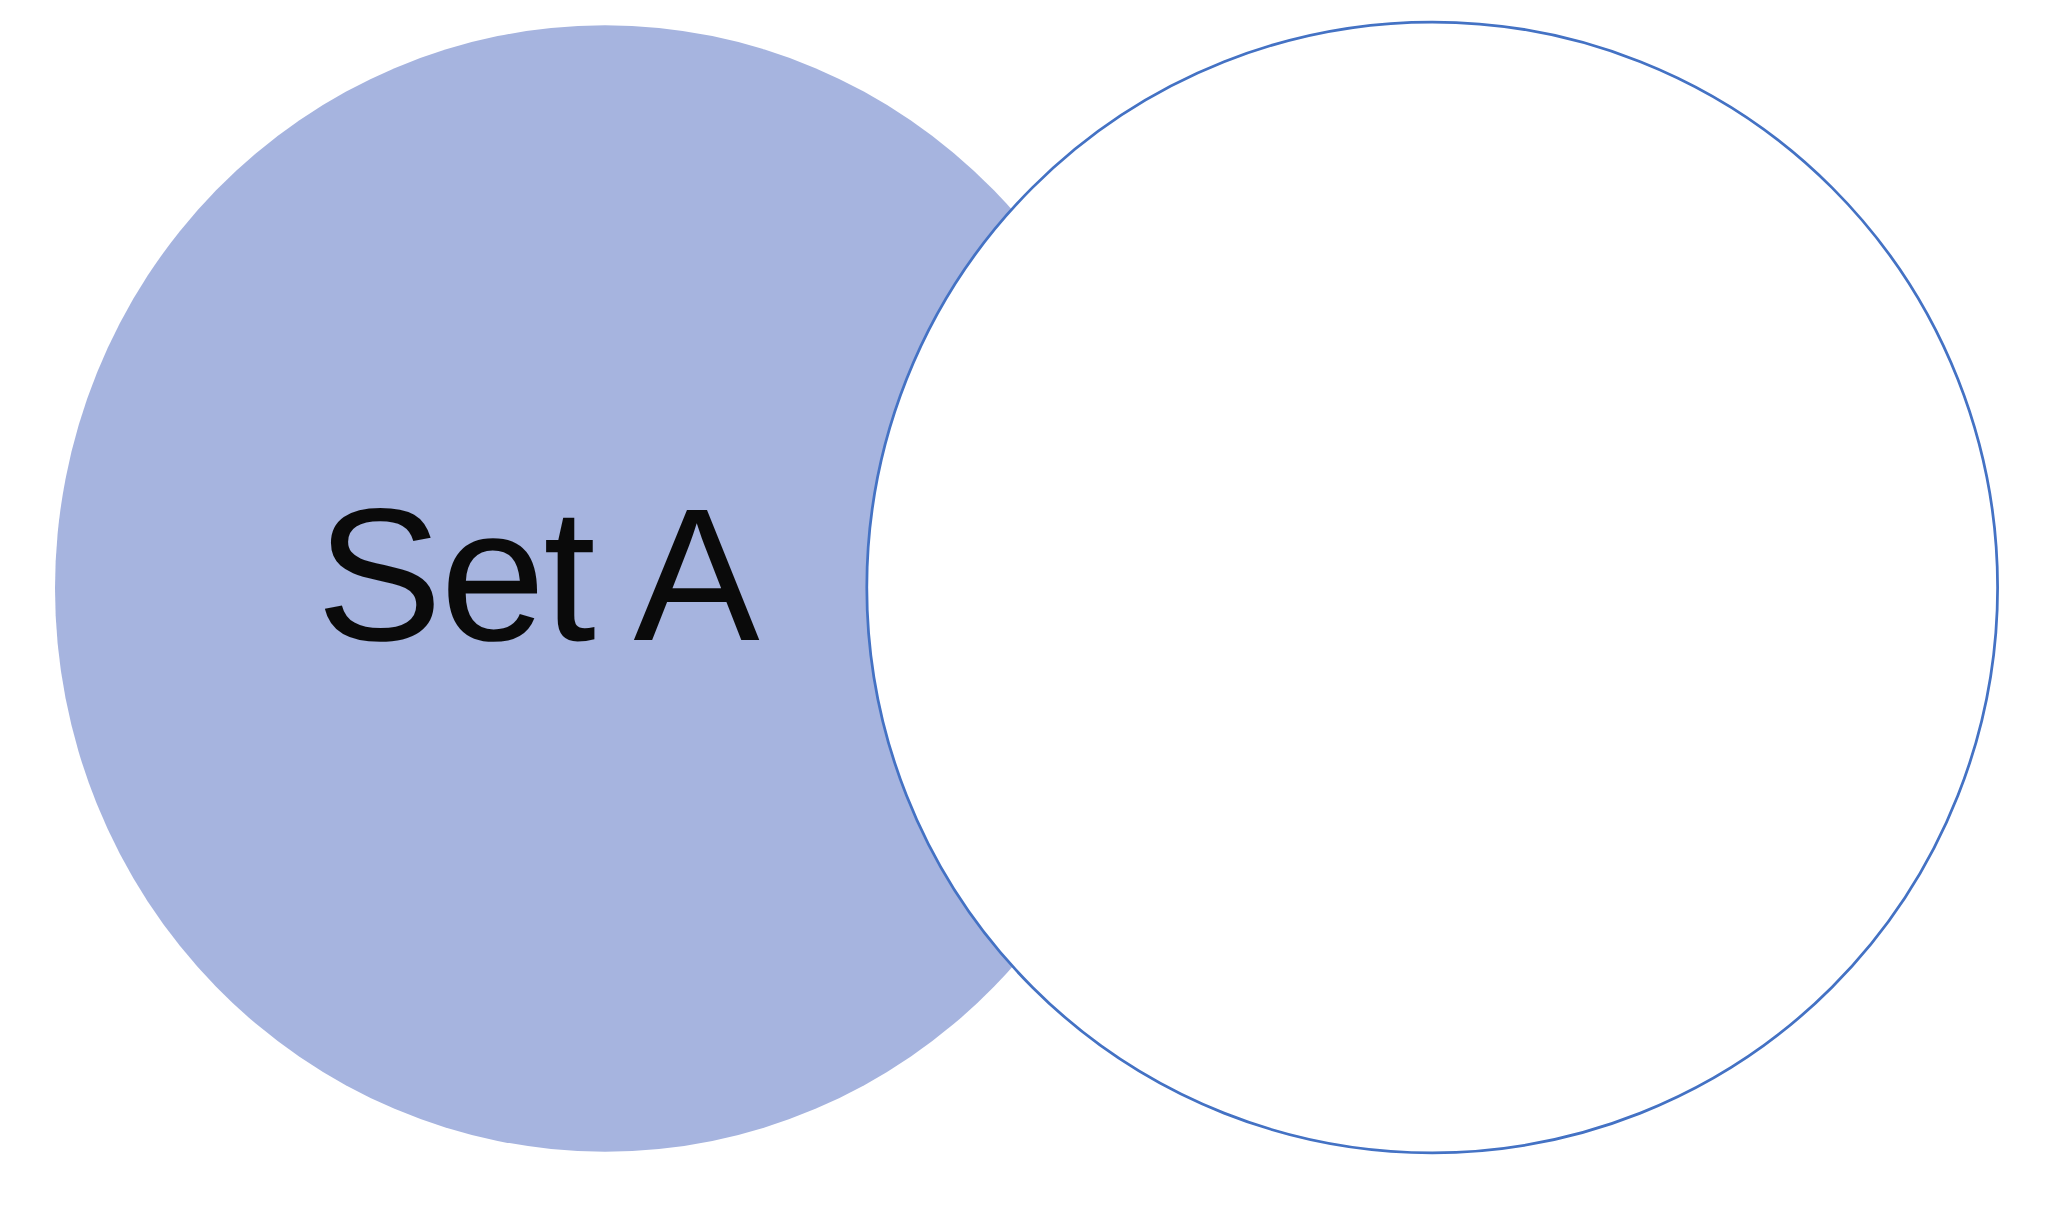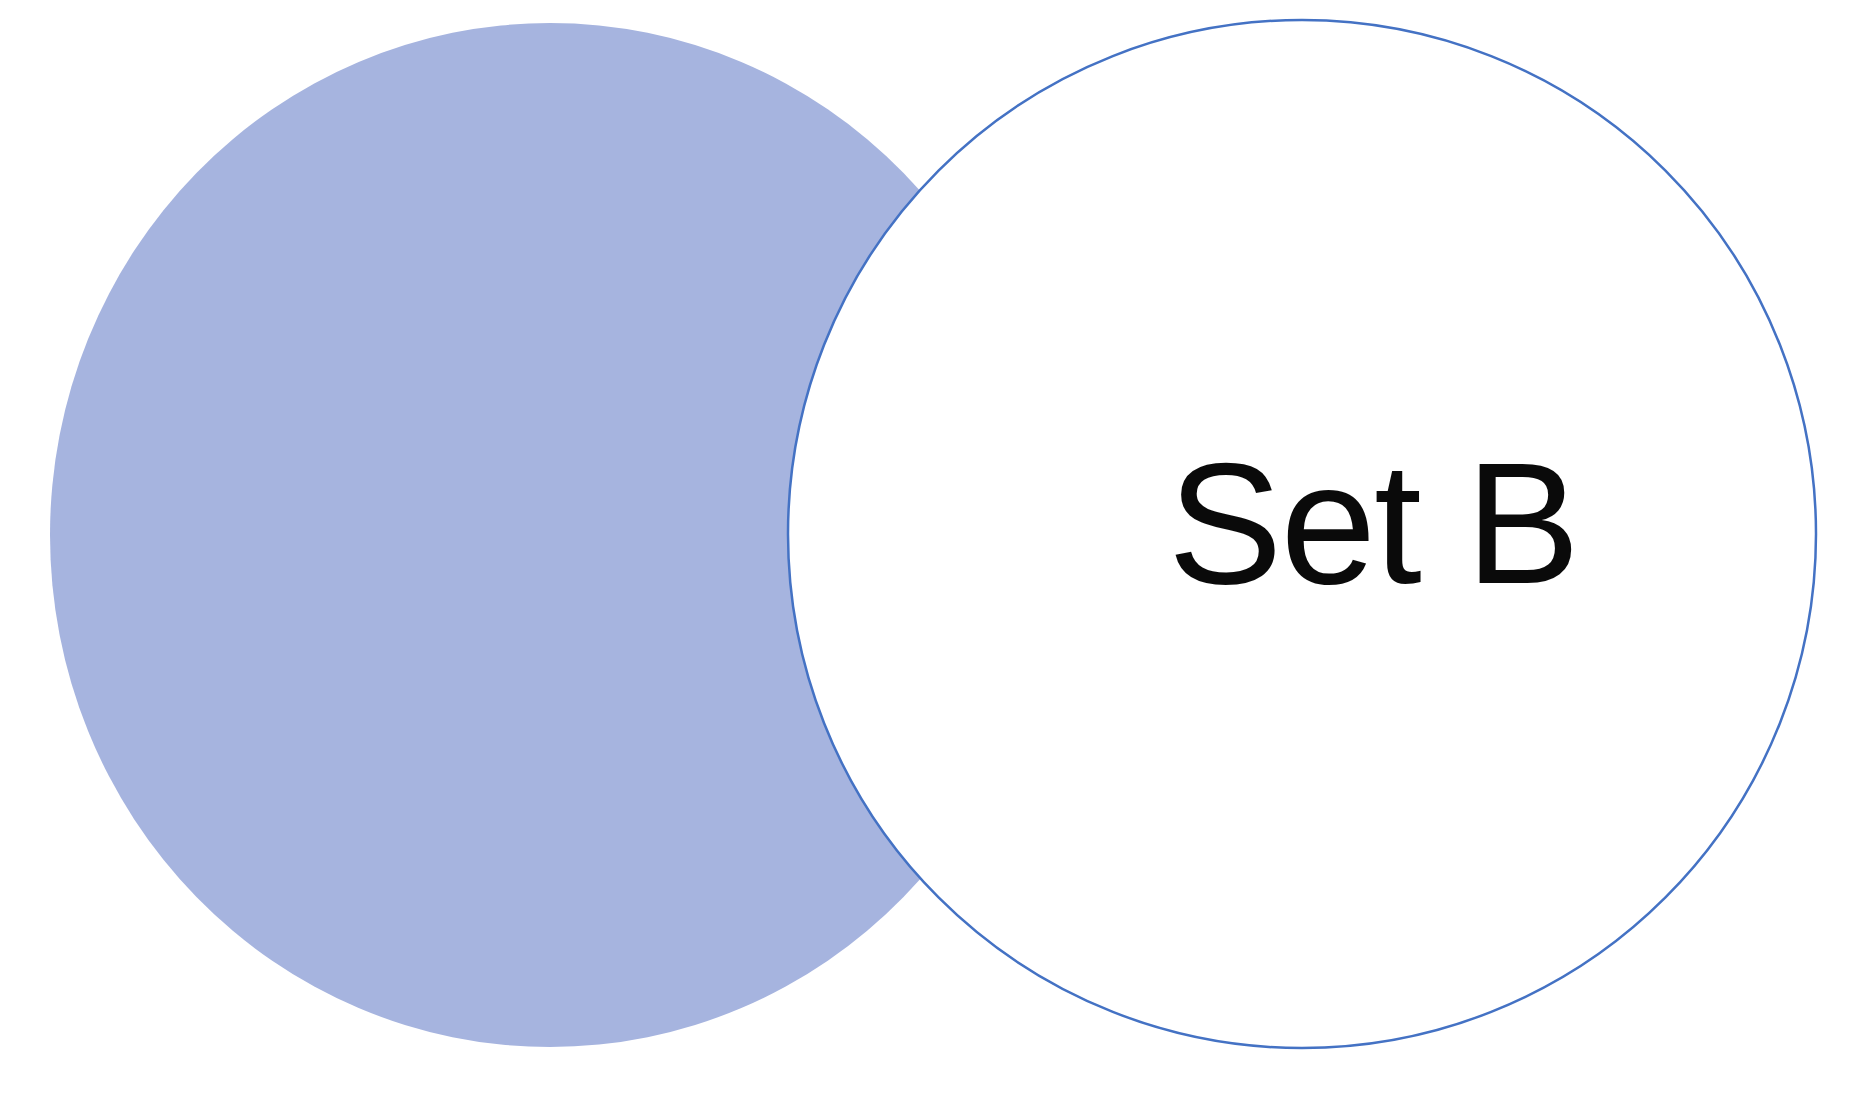--- a/index.html
+++ b/index.html
@@ -50,16 +50,16 @@
 
 <div class="stage">
 
   <svg class="venn-svg" viewBox="0 0 1868 1104" xmlns="http://www.w3.org/2000/svg">
 
     <ellipse cx="550" cy="535" rx="500" ry="512" fill="#a6b4df"></ellipse>
 
     <circle cx="1302" cy="534" r="514" fill="#ffffff" stroke="#4472c4" stroke-width="2.5"></circle>
   </svg>
 
+  <div class="set-label a">Set A</div>
 
-  <div class="set-label b">Set B</div>
 
 </div>
 
 </body></html>

